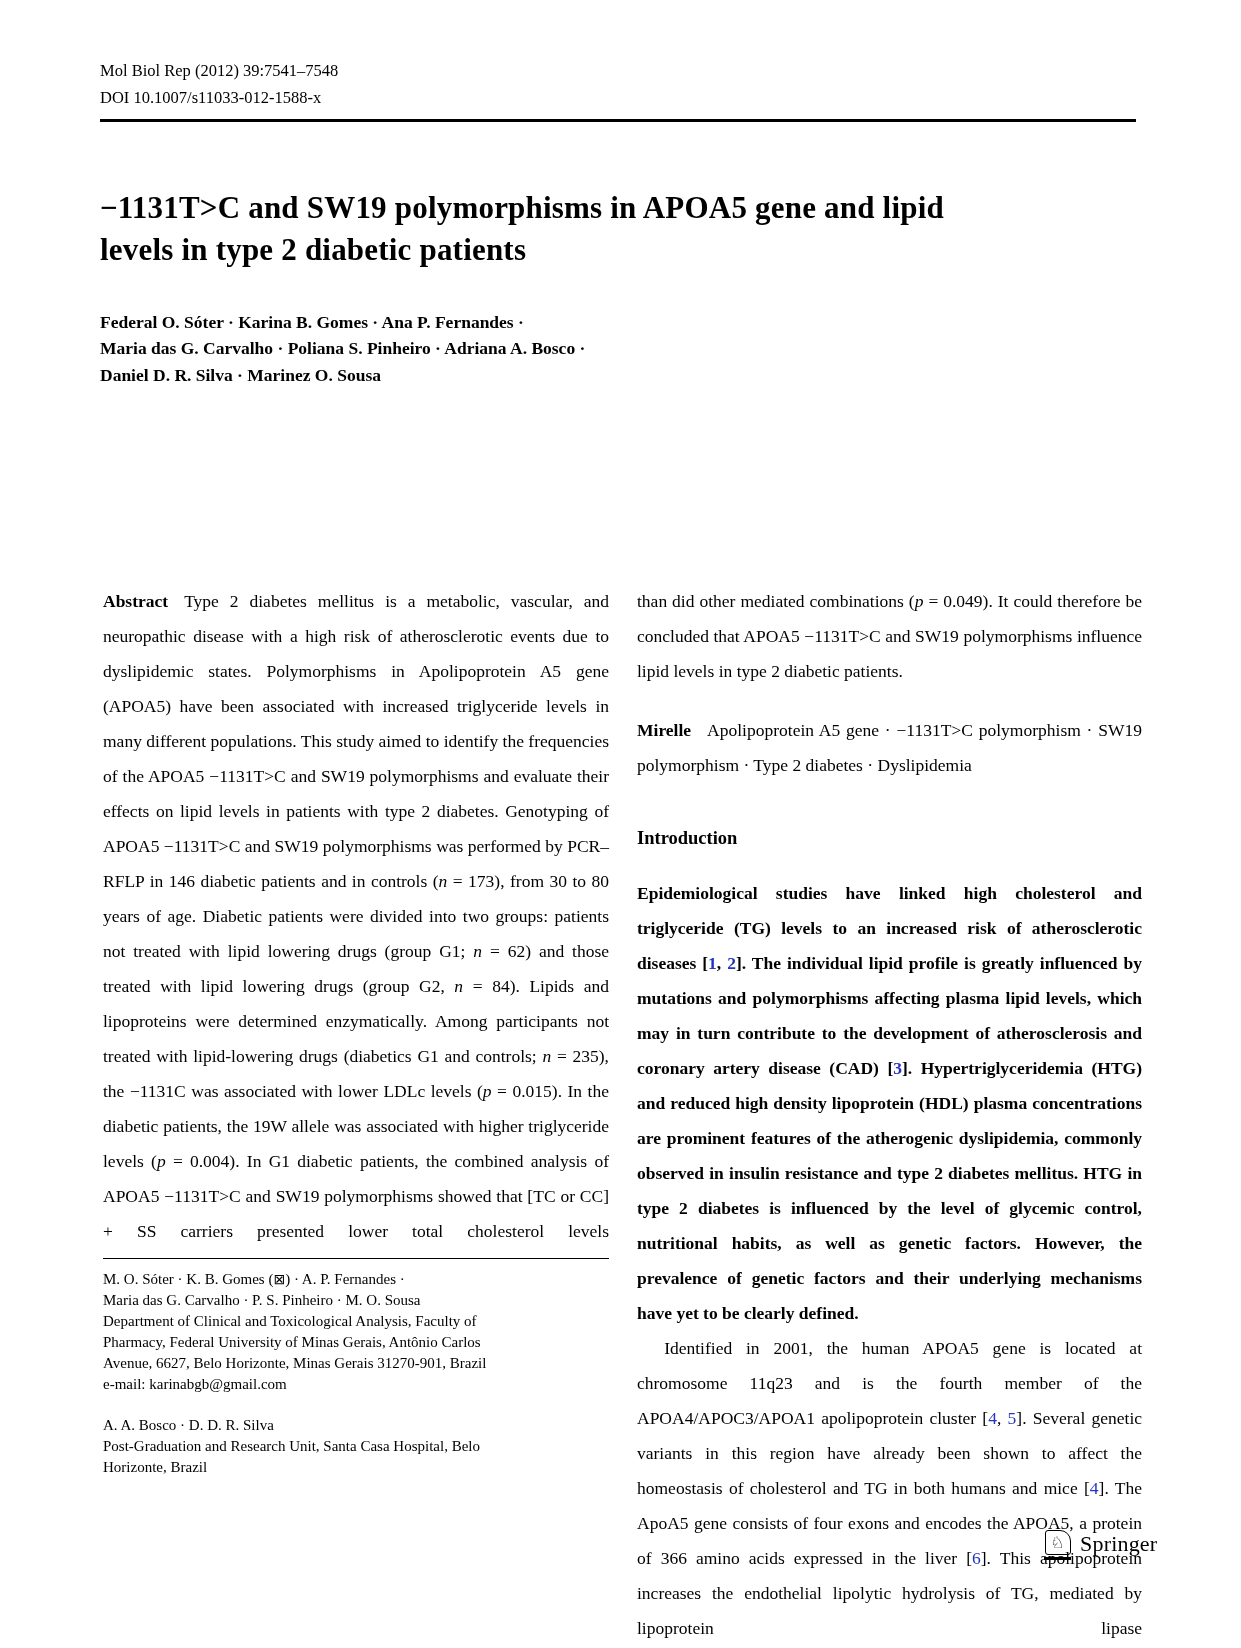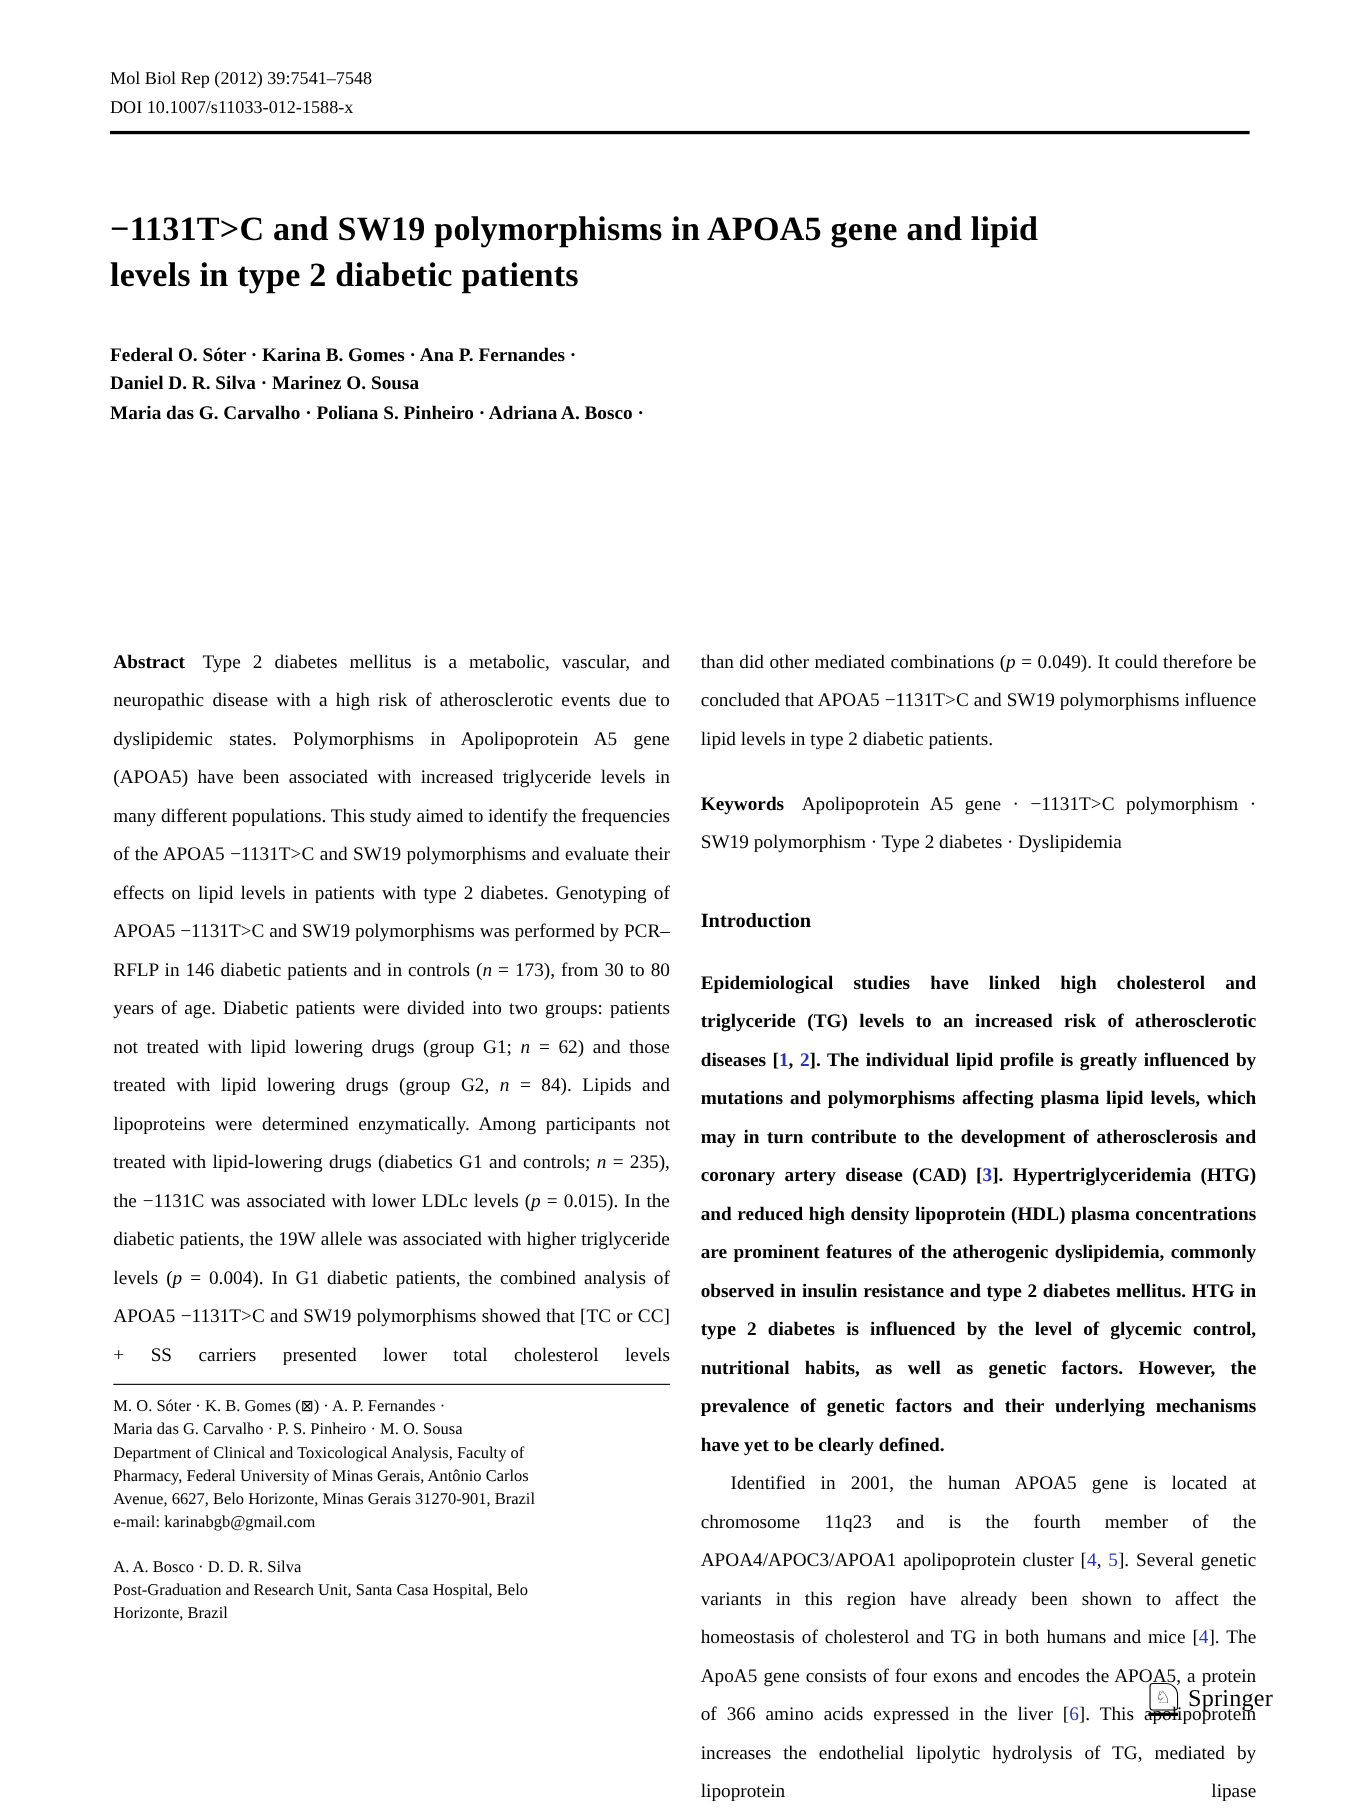--- a/index.html
+++ b/index.html
@@ -158,32 +158,32 @@
 
   <div class="header-rule"></div>
 
   <h1 class="article-title" style="margin:0;">
     <div>−1131T&gt;C and SW19 polymorphisms in APOA5 gene and lipid</div>
     <div>levels in type 2 diabetic patients</div>
   </h1>
 
   <div class="authors">
     <div>Federal O. Sóter · Karina B. Gomes · Ana P. Fernandes ·</div>
+    <div>Maria das G. Carvalho · Poliana S. Pinheiro · Adriana A. Bosco ·</div>
     <div>Daniel D. R. Silva · Marinez O. Sousa</div>
-    <div>Maria das G. Carvalho · Poliana S. Pinheiro · Adriana A. Bosco ·</div>
   </div>
 
 
   <div class="col-left">
     <p class="body-text justify-last"><span class="seg-label">Abstract</span><span>Type 2 diabetes mellitus is a metabolic, vascular, and neuropathic disease with a high risk of atherosclerotic events due to dyslipidemic states. Polymorphisms in Apolipoprotein A5 gene (APOA5) have been associated with increased triglyceride levels in many different populations. This study aimed to identify the frequencies of the APOA5 −1131T&gt;C and SW19 polymorphisms and evaluate their effects on lipid levels in patients with type 2 diabetes. Genotyping of APOA5 −1131T&gt;C and SW19 polymorphisms was performed by PCR–RFLP in 146 diabetic patients and in controls (</span><span class="seg-i">n</span><span> = 173), from 30 to 80 years of age. Diabetic patients were divided into two groups: patients not treated with lipid lowering drugs (group G1; </span><span class="seg-i">n</span><span> = 62) and those treated with lipid lowering drugs (group G2, </span><span class="seg-i">n</span><span> = 84). Lipids and lipoproteins were determined enzymatically. Among participants not treated with lipid-lowering drugs (diabetics G1 and controls; </span><span class="seg-i">n</span><span> = 235), the −1131C was associated with lower LDLc levels (</span><span class="seg-i">p</span><span> = 0.015). In the diabetic patients, the 19W allele was associated with higher triglyceride levels (</span><span class="seg-i">p</span><span> = 0.004). In G1 diabetic patients, the combined analysis of APOA5 −1131T&gt;C and SW19 polymorphisms showed that [TC or CC] + SS carriers presented lower total cholesterol levels</span></p>
   </div>
 
   <div class="col-right">
     <p class="body-text"><span>than did other mediated combinations (</span><span class="seg-i">p</span><span> = 0.049). It could therefore be concluded that APOA5 −1131T&gt;C and SW19 polymorphisms influence lipid levels in type 2 diabetic patients.</span></p>
-    <p class="body-text keywords-para"><span class="seg-label">Keywords</span><span>Apolipoprotein A5 gene · −1131T&gt;C polymorphism · SW19 polymorphism · Type 2 diabetes · Dyslipidemia</span></p>
+    <p class="body-text keywords-para"><span class="seg-label">Mirelle</span><span>Apolipoprotein A5 gene · −1131T&gt;C polymorphism · SW19 polymorphism · Type 2 diabetes · Dyslipidemia</span></p>
     <h2 class="intro-heading">Introduction</h2>
     <p class="body-text intro-para1"><span>Epidemiological studies have linked high cholesterol and triglyceride (TG) levels to an increased risk of atherosclerotic diseases [</span><span class="seg-link">1</span><span>, </span><span class="seg-link">2</span><span>]. The individual lipid profile is greatly influenced by mutations and polymorphisms affecting plasma lipid levels, which may in turn contribute to the development of atherosclerosis and coronary artery disease (CAD) [</span><span class="seg-link">3</span><span>]. Hypertriglyceridemia (HTG) and reduced high density lipoprotein (HDL) plasma concentrations are prominent features of the atherogenic dyslipidemia, commonly observed in insulin resistance and type 2 diabetes mellitus. HTG in type 2 diabetes is influenced by the level of glycemic control, nutritional habits, as well as genetic factors. However, the prevalence of genetic factors and their underlying mechanisms have yet to be clearly defined.</span></p>
     <p class="body-text indent justify-last" style="margin-top:0;"><span>Identified in 2001, the human APOA5 gene is located at chromosome 11q23 and is the fourth member of the APOA4/APOC3/APOA1 apolipoprotein cluster [</span><span class="seg-link">4</span><span>, </span><span class="seg-link">5</span><span>]. Several genetic variants in this region have already been shown to affect the homeostasis of cholesterol and TG in both humans and mice [</span><span class="seg-link">4</span><span>]. The ApoA5 gene consists of four exons and encodes the APOA5, a protein of 366 amino acids expressed in the liver [</span><span class="seg-link">6</span><span>]. This apolipoprotein increases the endothelial lipolytic hydrolysis of TG, mediated by lipoprotein lipase</span></p>
   </div>
 
   <div class="footnote-block">
     <div class="footnote-rule"></div>
     <p class="footnote"><span>M. O. Sóter · K. B. Gomes (</span><span class="seg-mail">⊠</span><span>) · A. P. Fernandes ·
 Maria das G. Carvalho · P. S. Pinheiro · M. O. Sousa
 Department of Clinical and Toxicological Analysis, Faculty of

